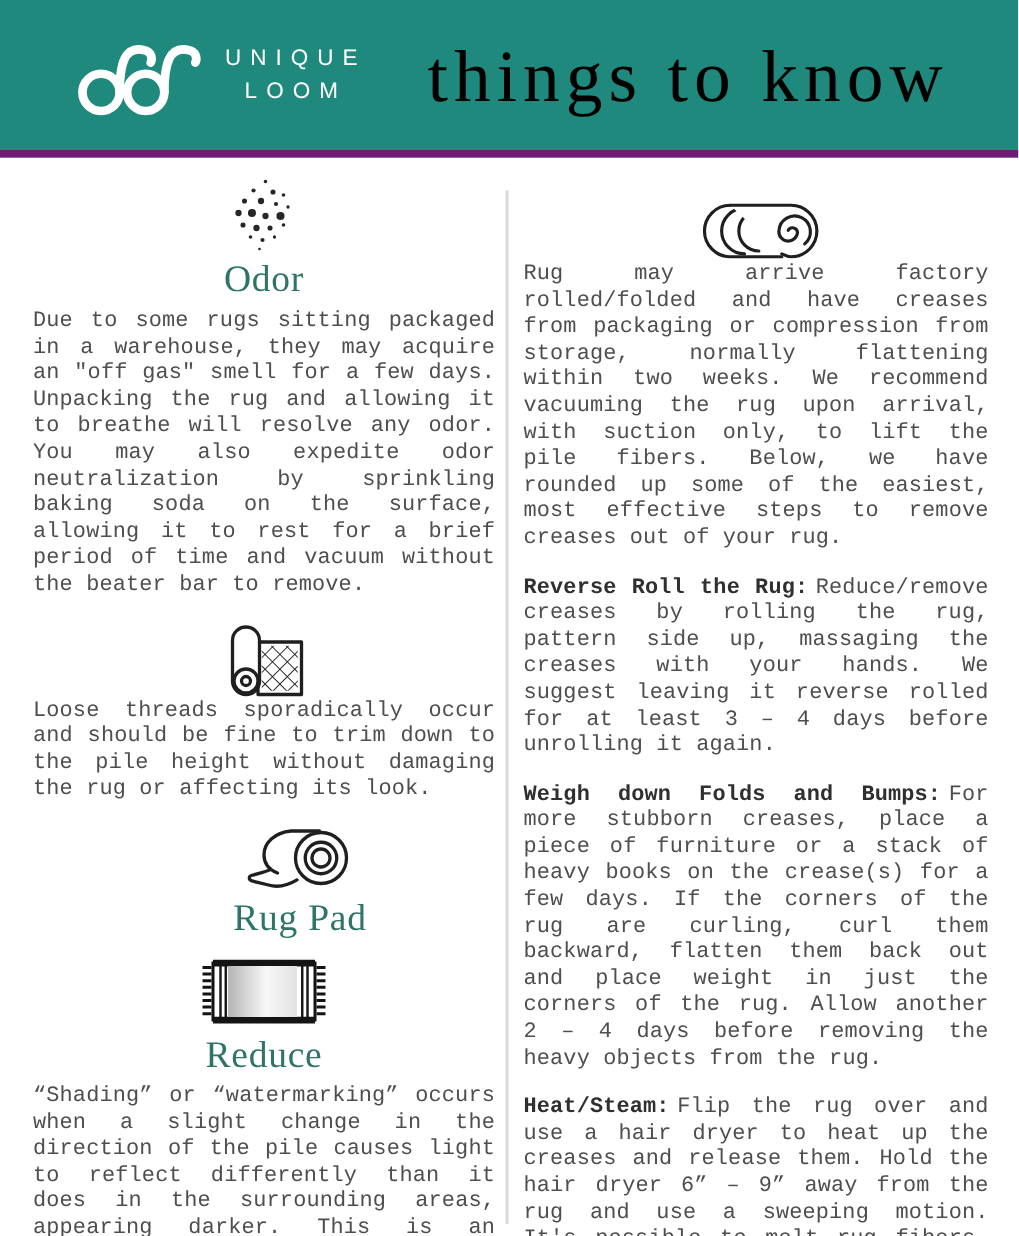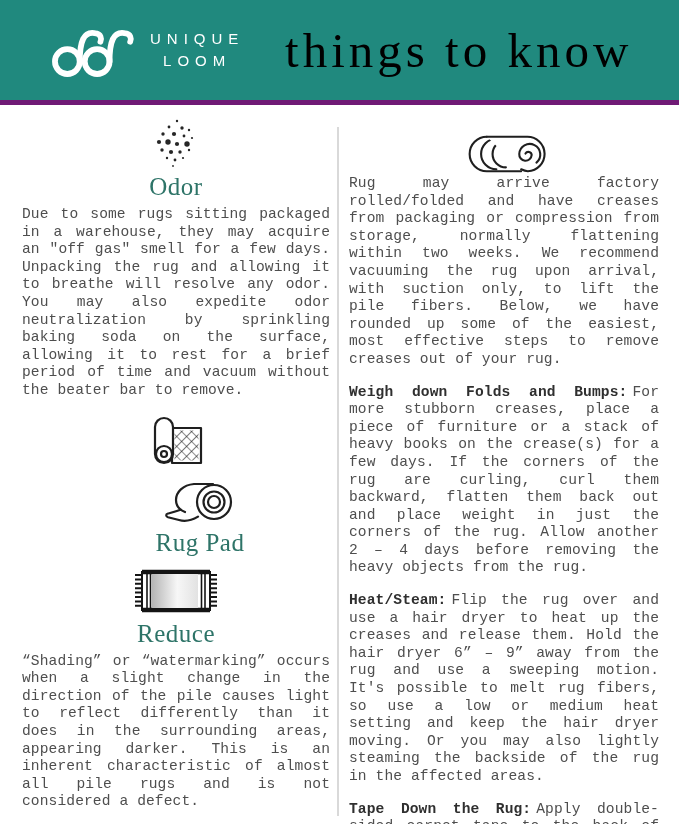--- a/index.html
+++ b/index.html
@@ -117,20 +117,21 @@
                 <path d="M0 0 H7 M0 0 V7" stroke="#1f1f1f" stroke-width="1.2"></path>
               </pattern>
             </defs>
             <rect class="ln fw" x="25" y="12" width="29" height="35"></rect>
             <rect x="27.5" y="14.5" width="24" height="30" fill="url(#xh)"></rect>
             <rect class="ln fw" x="8" y="2" width="18" height="45" rx="9"></rect>
             <circle class="ln fw" cx="17" cy="38" r="8"></circle>
             <circle class="ln" cx="17" cy="38" r="3"></circle>
           </svg>
         </div>
+        <p class="sec-body">Loose threads sporadically occur and should be fine to trim down to the pile height without damaging the rug or affecting its look.</p>
       </section>
 
       <section class="sec m-pad">
         <div class="icon-wrap">
           <svg width="76" height="44" viewBox="0 0 76 44">
             <path class="ln fw" d="M28 25 C21 30 12 32 6 33.5 c-2.4 .6 -2.4 3 0 3.8 L17 40 c6 1.8 13 .2 19 -3.4"></path>
             <path class="ln fw" d="M51 4 H32 C21 5 14 12 14 20 c0 6 4 10 9 12"></path>
             <circle class="ln fw" cx="52" cy="22" r="17"></circle>
             <circle class="ln fw" cx="52" cy="22" r="10.5"></circle>
             <circle class="ln fw" cx="52" cy="22" r="6"></circle>
@@ -170,20 +171,23 @@
             <path class="ln fw" d="M30 4 a17.5 17.5 0 0 0 0 36 H66"></path>
             <path class="ln fw" d="M40 6 a15 15 0 0 0 0 32"></path>
             <path class="ln fw" d="M50 8 a13 13 0 0 0 0 28"></path>
             <path class="ln fw" d="M30 4 H72 a18 18 0 0 1 1 36 c-3 0 -5 -1 -7 -2"></path>
             <path class="ln" d="M82 31 a11 11 0 1 0 -18 -9 a6.5 6.5 0 1 0 13 1 a3.5 3.5 0 0 0 -6.5 -1.5"></path>
           </svg>
         </div>
         <p class="sec-body">Rug may arrive factory rolled/folded and have creases from packaging or compression from storage, normally flattening within two weeks. We recommend vacuuming the rug upon arrival, with suction only, to lift the pile fibers. Below, we have rounded up some of the easiest, most effective steps to remove creases out of your rug.</p>
       </section>
 
+      <p class="tip">
+        <span class="tip-lead">Reverse Roll the Rug:</span><span class="tip-text">Reduce/remove creases by rolling the rug, pattern side up, massaging the creases with your hands. We suggest leaving it reverse rolled for at least 3 – 4 days before unrolling it again.</span>
+      </p>
 
       <p class="tip">
         <span class="tip-lead">Weigh down Folds and Bumps:</span><span class="tip-text">For more stubborn creases, place a piece of furniture or a stack of heavy books on the crease(s) for a few days. If the corners of the rug are curling, curl them backward, flatten them back out and place weight in just the corners of the rug. Allow another 2 – 4 days before removing the heavy objects from the rug.</span>
       </p>
 
       <p class="tip">
         <span class="tip-lead">Heat/Steam:</span><span class="tip-text">Flip the rug over and use a hair dryer to heat up the creases and release them. Hold the hair dryer 6” – 9” away from the rug and use a sweeping motion. It's possible to melt rug fibers, so use a low or medium heat setting and keep the hair dryer moving. Or you may also lightly steaming the backside of the rug in the affected areas.</span>
       </p>
 
       <p class="tip">

